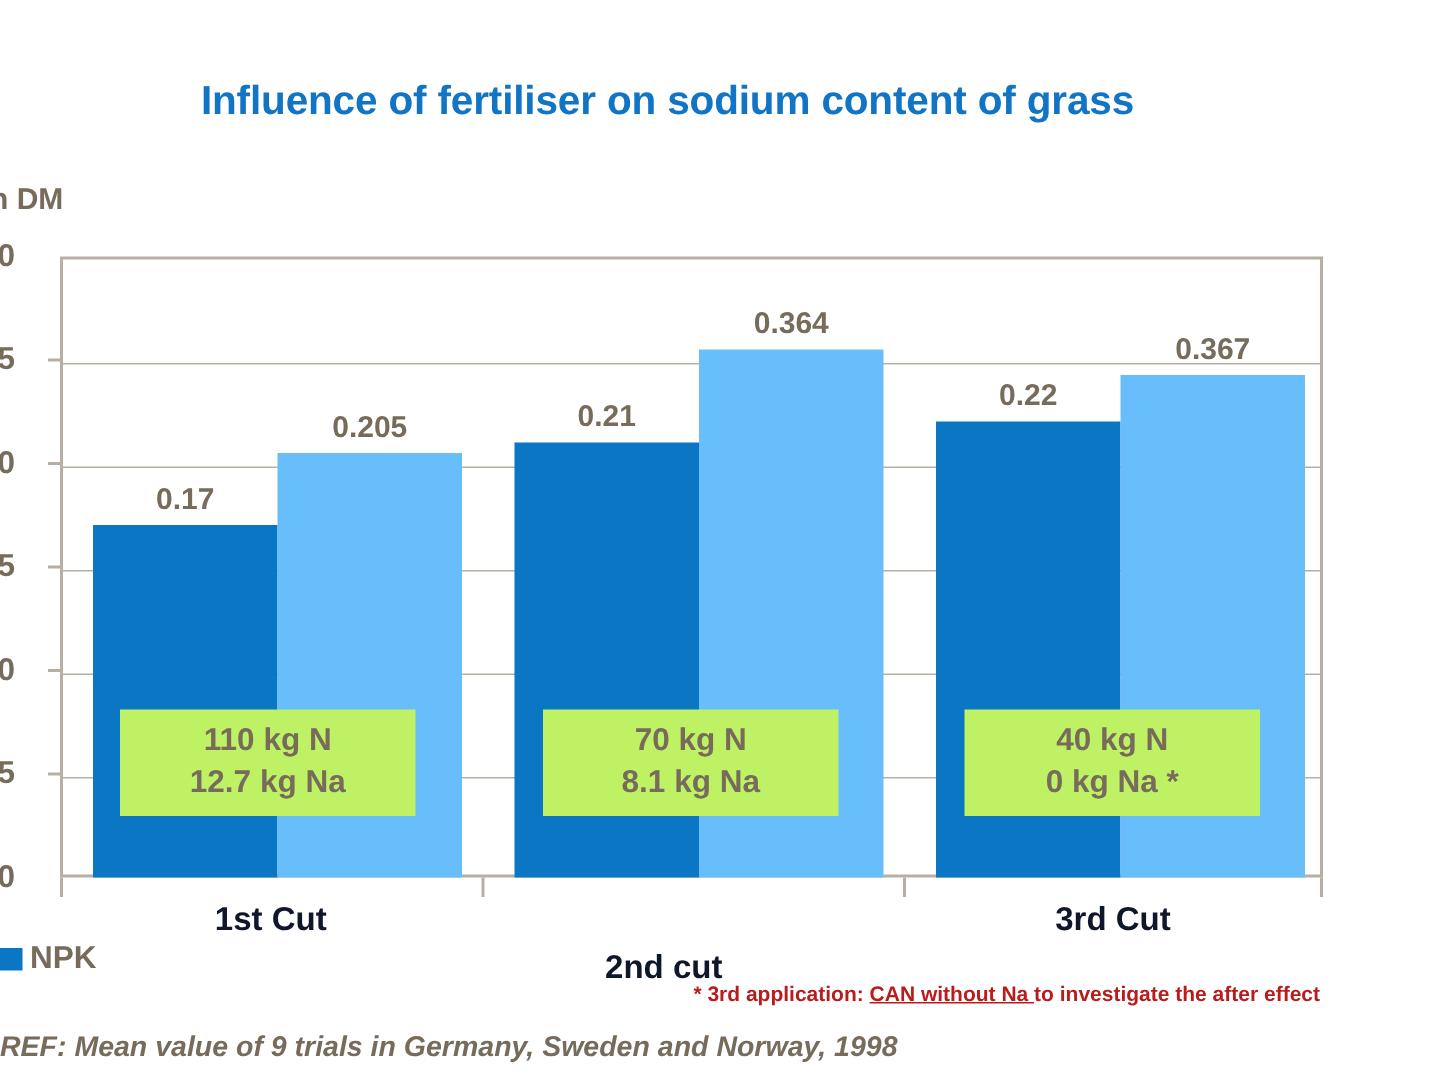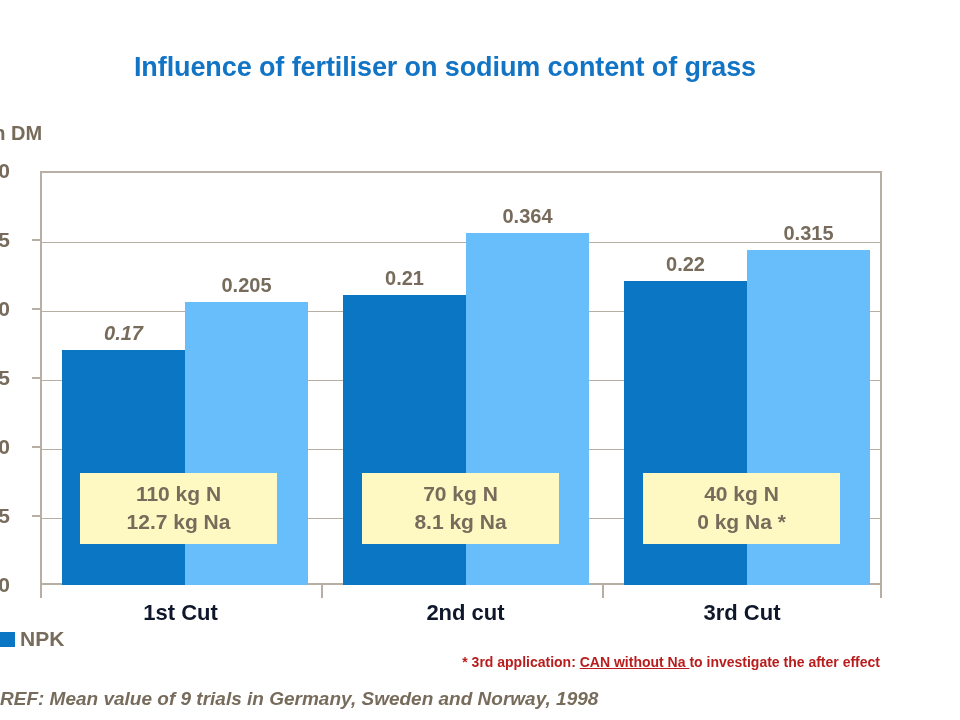--- a/index.html
+++ b/index.html
@@ -97,21 +97,21 @@
     text-align: center;
     font-size: 20px;
     font-weight: bold;
     color: #776B5B;
     white-space: nowrap;
   }
 
   
   .callout {
     position: absolute;
-    background: #fef9c3;
+    background: #bef264;
     color: #776B5B;
     font-size: 21px;
     font-weight: bold;
     text-align: center;
     line-height: 1.32;
     padding: 7px 0 9px 0;
     box-sizing: border-box;
   }
 
   
@@ -231,26 +231,26 @@
   <div class="bar" style="left: 145px; width: 123px; height: 282.9px; background-color: rgb(104, 189, 251);"></div>
 
   <div class="bar" style="left: 303px; width: 123px; height: 289.8px; background-color: rgb(11, 118, 196);"></div>
   <div class="bar" style="left: 426px; width: 123px; height: 351.9px; background-color: rgb(104, 189, 251);"></div>
 
   <div class="bar" style="left: 584px; width: 123px; height: 303.6px; background-color: rgb(11, 118, 196);"></div>
   <div class="bar" style="left: 707px; width: 123px; height: 335.34px; background-color: rgb(104, 189, 251);"></div>
 </div>
 
 <div id="value-labels">
-  <div class="bar-value" style="left: 62px; width: 123px; top: 322.4px; font-style: italic;">0.17</div>
+  <div class="bar-value" style="left: 62px; width: 123px; top: 322.4px;">0.17</div>
   <div class="bar-value" style="left: 185px; width: 123px; top: 274.1px;">0.205</div>
   <div class="bar-value" style="left: 343px; width: 123px; top: 267.2px;">0.21</div>
   <div class="bar-value" style="left: 466px; width: 123px; top: 205.1px;">0.364</div>
   <div class="bar-value" style="left: 624px; width: 123px; top: 253.4px;">0.22</div>
-  <div class="bar-value" style="left: 747px; width: 123px; top: 221.66px;">0.315</div>
+  <div class="bar-value" style="left: 747px; width: 123px; top: 221.66px;">0.367</div>
 </div>
 
 <div id="callouts">
   <div class="callout" style="left:80px;  top:473px; width:197px;">
     <div>110 kg N</div>
     <div>12.7 kg Na</div>
   </div>
   <div class="callout" style="left:362px; top:473px; width:197px;">
     <div>70 kg N</div>
     <div>8.1 kg Na</div>
@@ -262,21 +262,21 @@
 </div>
 
 <div id="cat-axis">
   <div class="cat-sep" style="left:0px"></div>
   <div class="cat-sep" style="left:281px"></div>
   <div class="cat-sep" style="left:562px"></div>
   <div class="cat-sep" style="left:840px"></div>
 </div>
 
 <div class="cat-label" style="left:40px;  width:281px;">1st Cut</div>
-<div class="cat-label" style="left:325px; width:281px;">2nd cut</div>
+<div class="cat-label" style="left:302px; width:281px;margin-top:32px;">2nd cut</div>
 <div class="cat-label" style="left:602px; width:280px;">3rd Cut</div>
 
 <div id="legend">
   <div class="legend-item">
     <span class="legend-swatch" style="background-color: rgb(11, 118, 196);"></span>
     <span class="legend-text">NPK</span>
   </div>
   <div class="legend-item">
     <span class="legend-swatch" style="background-color: rgb(104, 189, 251);"></span>
     <span class="legend-text">NPK + Na</span>

